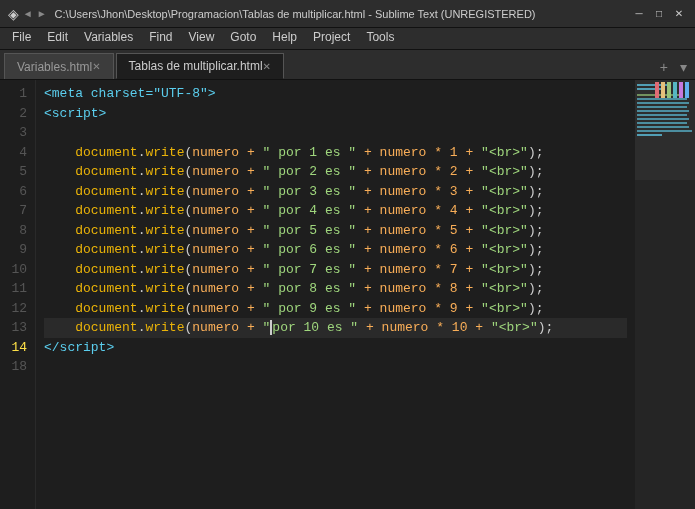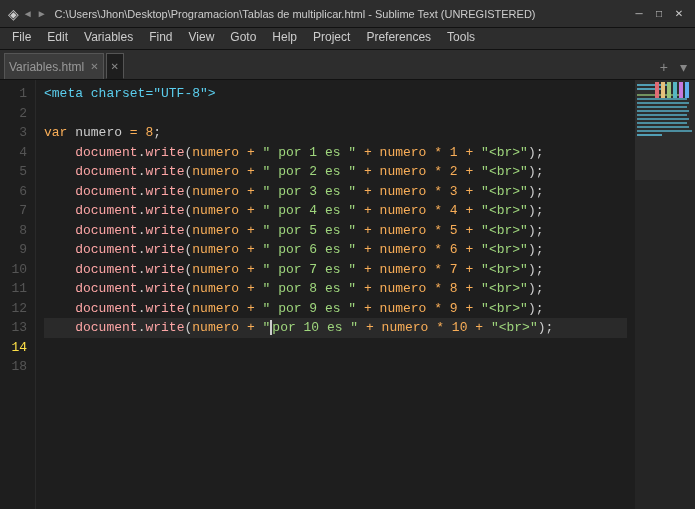--- a/index.html
+++ b/index.html
@@ -55,24 +55,23 @@
     #tabbar {
       background: #2d2d2d;
       height: 30px;
       display: flex;
       align-items: flex-end;
       padding: 0 4px;
       border-bottom: 1px solid #111;
     }
     .tab {
       height: 26px;
-      padding: 0 4px;
-      display: flex;
-      align-items: center;
-      gap: 6px;
+      padding: 0 12px;
+      display: flex;
+      align-items: center;
       font-size: 12px;
       cursor: pointer;
       color: #999;
       background: #3c3c3c;
       border-top: 1px solid #555;
       border-right: 1px solid #555;
       border-left: 1px solid #555;
       margin-right: 2px;
     }
     .tab.active {
@@ -144,21 +143,21 @@
     }
     .code-line.active-line {
       background: #2a2a2a;
     }
 
     
     .kw { color: #f9ae58; } 
     .tag { color: #5bceee; } 
     .str { color: #9fd67d; } 
     .num { color: #f9ae58; } 
-    .fn { color: #fca5a5; } 
+    .fn { color: #eab308; } 
     .op { color: #f9ae58; } 
     .var { color: #f9ae58; } 
     .paren { color: #ccc; }
     .plain { color: #ccc; }
     .semi { color: #ccc; }
 
     
     #minimap {
       width: 60px;
       background: #252525;
@@ -185,30 +184,30 @@
 
 <div id="menubar">
   <span class="menu-item">File</span>
   <span class="menu-item">Edit</span>
   <span class="menu-item">Variables</span>
   <span class="menu-item">Find</span>
   <span class="menu-item">View</span>
   <span class="menu-item">Goto</span>
   <span class="menu-item">Help</span>
   <span class="menu-item">Project</span>
-  <span class="menu-item">Preferences</span>
   <span class="menu-item">Tools</span>
 </div>
 
 <div id="tabbar">
   <div class="tab">
     <span>Variables.html</span>
     <span class="close-icon">✕</span>
   </div>
   <div class="tab active">
+    <span>Tablas de multiplicar.html</span>
     <span class="close-icon">✕</span>
   </div>
   <div class="tab-actions">
     <span class="tab-action-btn">+</span>
     <span class="tab-action-btn">▾</span>
   </div>
 </div>
 
 <div id="editor">
 
@@ -227,24 +226,24 @@
     <span class="line-num">12</span>
     <span class="line-num">13</span>
     <span class="line-num active">14</span>
     <span class="line-num">18</span>
   </div>
 
   <div id="code-area">
 
     <span class="code-line"><span class="tag">&lt;meta charset="UTF-8"&gt;</span></span>
 
+    <span class="code-line"><span class="tag">&lt;script&gt;</span></span>
 
     <span class="code-line"> </span>
 
-    <span class="code-line"><span class="kw">var</span><span class="plain"> numero </span><span class="op">=</span><span class="plain"> </span><span class="num">8</span><span class="semi">;</span></span>
 
     <span class="code-line">    <span class="fn">document</span><span class="plain">.</span><span class="fn">write</span><span class="paren">(</span><span class="var">numero</span><span class="plain"> </span><span class="op">+</span><span class="plain"> </span><span class="str">" por 1 es "</span><span class="plain"> </span><span class="op">+</span><span class="plain"> </span><span class="var">numero</span><span class="plain"> </span><span class="op">*</span><span class="plain"> </span><span class="num">1</span><span class="plain"> </span><span class="op">+</span><span class="plain"> </span><span class="str">"&lt;br&gt;"</span><span class="paren">)</span><span class="semi">;</span></span>
 
     <span class="code-line">    <span class="fn">document</span><span class="plain">.</span><span class="fn">write</span><span class="paren">(</span><span class="var">numero</span><span class="plain"> </span><span class="op">+</span><span class="plain"> </span><span class="str">" por 2 es "</span><span class="plain"> </span><span class="op">+</span><span class="plain"> </span><span class="var">numero</span><span class="plain"> </span><span class="op">*</span><span class="plain"> </span><span class="num">2</span><span class="plain"> </span><span class="op">+</span><span class="plain"> </span><span class="str">"&lt;br&gt;"</span><span class="paren">)</span><span class="semi">;</span></span>
 
     <span class="code-line">    <span class="fn">document</span><span class="plain">.</span><span class="fn">write</span><span class="paren">(</span><span class="var">numero</span><span class="plain"> </span><span class="op">+</span><span class="plain"> </span><span class="str">" por 3 es "</span><span class="plain"> </span><span class="op">+</span><span class="plain"> </span><span class="var">numero</span><span class="plain"> </span><span class="op">*</span><span class="plain"> </span><span class="num">3</span><span class="plain"> </span><span class="op">+</span><span class="plain"> </span><span class="str">"&lt;br&gt;"</span><span class="paren">)</span><span class="semi">;</span></span>
 
     <span class="code-line">    <span class="fn">document</span><span class="plain">.</span><span class="fn">write</span><span class="paren">(</span><span class="var">numero</span><span class="plain"> </span><span class="op">+</span><span class="plain"> </span><span class="str">" por 4 es "</span><span class="plain"> </span><span class="op">+</span><span class="plain"> </span><span class="var">numero</span><span class="plain"> </span><span class="op">*</span><span class="plain"> </span><span class="num">4</span><span class="plain"> </span><span class="op">+</span><span class="plain"> </span><span class="str">"&lt;br&gt;"</span><span class="paren">)</span><span class="semi">;</span></span>
 
     <span class="code-line">    <span class="fn">document</span><span class="plain">.</span><span class="fn">write</span><span class="paren">(</span><span class="var">numero</span><span class="plain"> </span><span class="op">+</span><span class="plain"> </span><span class="str">" por 5 es "</span><span class="plain"> </span><span class="op">+</span><span class="plain"> </span><span class="var">numero</span><span class="plain"> </span><span class="op">*</span><span class="plain"> </span><span class="num">5</span><span class="plain"> </span><span class="op">+</span><span class="plain"> </span><span class="str">"&lt;br&gt;"</span><span class="paren">)</span><span class="semi">;</span></span>
@@ -252,20 +251,21 @@
     <span class="code-line">    <span class="fn">document</span><span class="plain">.</span><span class="fn">write</span><span class="paren">(</span><span class="var">numero</span><span class="plain"> </span><span class="op">+</span><span class="plain"> </span><span class="str">" por 6 es "</span><span class="plain"> </span><span class="op">+</span><span class="plain"> </span><span class="var">numero</span><span class="plain"> </span><span class="op">*</span><span class="plain"> </span><span class="num">6</span><span class="plain"> </span><span class="op">+</span><span class="plain"> </span><span class="str">"&lt;br&gt;"</span><span class="paren">)</span><span class="semi">;</span></span>
 
     <span class="code-line">    <span class="fn">document</span><span class="plain">.</span><span class="fn">write</span><span class="paren">(</span><span class="var">numero</span><span class="plain"> </span><span class="op">+</span><span class="plain"> </span><span class="str">" por 7 es "</span><span class="plain"> </span><span class="op">+</span><span class="plain"> </span><span class="var">numero</span><span class="plain"> </span><span class="op">*</span><span class="plain"> </span><span class="num">7</span><span class="plain"> </span><span class="op">+</span><span class="plain"> </span><span class="str">"&lt;br&gt;"</span><span class="paren">)</span><span class="semi">;</span></span>
 
     <span class="code-line">    <span class="fn">document</span><span class="plain">.</span><span class="fn">write</span><span class="paren">(</span><span class="var">numero</span><span class="plain"> </span><span class="op">+</span><span class="plain"> </span><span class="str">" por 8 es "</span><span class="plain"> </span><span class="op">+</span><span class="plain"> </span><span class="var">numero</span><span class="plain"> </span><span class="op">*</span><span class="plain"> </span><span class="num">8</span><span class="plain"> </span><span class="op">+</span><span class="plain"> </span><span class="str">"&lt;br&gt;"</span><span class="paren">)</span><span class="semi">;</span></span>
 
     <span class="code-line">    <span class="fn">document</span><span class="plain">.</span><span class="fn">write</span><span class="paren">(</span><span class="var">numero</span><span class="plain"> </span><span class="op">+</span><span class="plain"> </span><span class="str">" por 9 es "</span><span class="plain"> </span><span class="op">+</span><span class="plain"> </span><span class="var">numero</span><span class="plain"> </span><span class="op">*</span><span class="plain"> </span><span class="num">9</span><span class="plain"> </span><span class="op">+</span><span class="plain"> </span><span class="str">"&lt;br&gt;"</span><span class="paren">)</span><span class="semi">;</span></span>
 
     <span class="code-line active-line">    <span class="fn">document</span><span class="plain">.</span><span class="fn">write</span><span class="paren">(</span><span class="var">numero</span><span class="plain"> </span><span class="op">+</span><span class="plain"> </span><span class="str">"<span style="border-left:2px solid #ccc;"></span>por 10 es "</span><span class="plain"> </span><span class="op">+</span><span class="plain"> </span><span class="var">numero</span><span class="plain"> </span><span class="op">*</span><span class="plain"> </span><span class="num">10</span><span class="plain"> </span><span class="op">+</span><span class="plain"> </span><span class="str">"&lt;br&gt;"</span><span class="paren">)</span><span class="semi">;</span></span>
 
+    <span class="code-line"><span class="tag">&lt;/script&gt;</span></span>
   </div>
 
   <div id="minimap">
     <svg width="60" height="429">
 
       <rect x="0" y="0" width="60" height="429" fill="#252525"></rect>
 
       <rect x="2" y="4" width="30" height="2" fill="#5bceee" opacity="0.7"></rect>
       <rect x="2" y="8" width="25" height="2" fill="#5bceee" opacity="0.7"></rect>
       <rect x="2" y="14" width="45" height="2" fill="#9fd67d" opacity="0.6"></rect>

